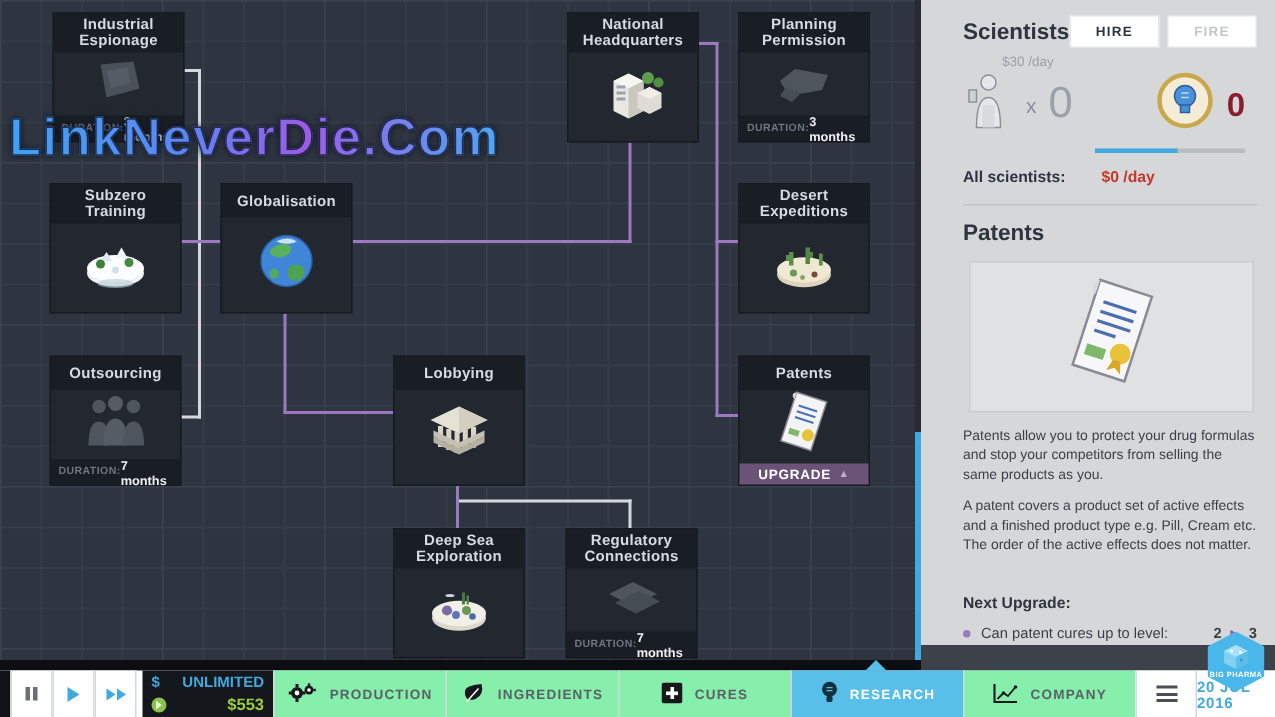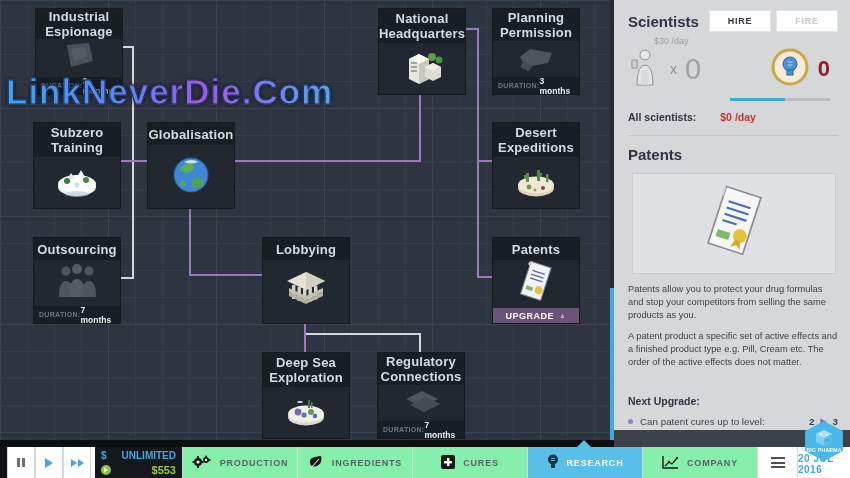--- a/index.html
+++ b/index.html
@@ -12,21 +12,21 @@
        background-color:#2e3540;
        background-image:
          linear-gradient(#3a4350 1px,transparent 1px),
          linear-gradient(90deg,#3a4350 1px,transparent 1px),
          linear-gradient(#343c48 1px,transparent 1px),
          linear-gradient(90deg,#343c48 1px,transparent 1px);
        background-size:108px 108px,108px 108px,27px 27px,27px 27px;}
 
   .node{position:absolute;width:88px;height:87px;background:#232830;
         border:1px solid #161a20;display:flex;flex-direction:column;}
-  .node-title{background:#191d24;color:#d6dbe2;font-size:13px;font-weight:bold;
+  .node-title{background:#191d24;color:#d6dbe2;font-size:10px;font-weight:bold;
         min-height:22px;display:flex;align-items:center;justify-content:center;
         text-align:center;padding:2px 3px;letter-spacing:.2px;}
   .node-body{flex:1;display:flex;align-items:center;justify-content:center;}
   .node-foot{background:#191d24;height:17px;display:flex;align-items:center;
         justify-content:space-between;padding:0 5px;}
   .node-foot .dlabel{color:#6f7680;font-size:7px;font-weight:bold;letter-spacing:.3px;}
   .node-foot .dvalue{color:#eef0f3;font-size:8.5px;font-weight:bold;}
   .node-upgrade{background:#6b5377;height:17px;display:flex;align-items:center;
         justify-content:center;gap:5px;color:#fff;font-size:9px;font-weight:bold;
         letter-spacing:.5px;cursor:pointer;}
@@ -41,21 +41,21 @@
         background:linear-gradient(90deg,#3fa2f7 0%,#5d86f2 35%,#9a5ce8 60%,#4fa6f5 100%);
         -webkit-background-clip:text;background-clip:text;color:transparent;
         -webkit-text-stroke:1px rgba(18,26,44,.85);
         filter:drop-shadow(0 0 2px rgba(10,16,30,.9));z-index:5;}
 
   
   #sidebar{position:absolute;left:614px;top:0;width:236px;height:430px;
         background:#d6d7d9;color:#2e3440;}
   #sidebar-edge{position:absolute;left:610px;top:0;width:4px;height:447px;background:#262b33;}
   #sidebar-thumb{position:absolute;left:610px;top:288px;width:4px;height:159px;background:#3fa9e0;}
-  .sb-pad{padding:10px 12px 0 14px;}
+  .sb-pad{padding:10px 12px 0 28px;}
   .sb-h{font-size:15px;font-weight:bold;color:#2e3440;}
   .head-row{display:flex;align-items:center;}
   .btn{background:#fff;border:1px solid #e3e4e6;font-size:9px;font-weight:bold;
        letter-spacing:.8px;padding:5px 0;width:62px;text-align:center;cursor:pointer;}
   .btn.hire{margin-left:auto;color:#2e3440;}
   .btn.fire{margin-left:5px;color:#c3c6ca;}
   .rate{color:#9aa0a8;font-size:9px;margin:4px 0 0 26px;}
   .sci-row{display:flex;align-items:center;margin-top:2px;}
   .times{color:#8b9099;font-size:14px;margin:0 8px 0 10px;}
   .big0{color:#9aa1a9;font-size:29px;font-weight:400;}
@@ -398,21 +398,21 @@
               <line x1="13" y1="20" x2="27" y2="20" stroke="#4a6fb0" stroke-width="1.3"></line>
               <line x1="13" y1="24" x2="22" y2="24" stroke="#4a6fb0" stroke-width="1.3"></line>
               <rect x="12" y="30" width="8" height="4.5" fill="#7fb86a"></rect>
               <circle cx="26" cy="30" r="4.2" fill="#e8c33a"></circle>
               <path d="M24 33 l-1.5 5 3-2 3 2 -1.5-5z" fill="#d8a828"></path>
             </g>
           </svg>
         </span>
       </div>
       <div class="para">Patents allow you to protect your drug formulas and stop your competitors from selling the same products as you.</div>
-      <div class="para">A patent product a specific set of active effects and a finished product type e.g. Pill, Cream etc. The order of the active effects does not matter.</div>
+      <div class="para">A patent covers a product set of active effects and a finished product type e.g. Pill, Cream etc. The order of the active effects does not matter.</div>
       <div class="nu-h">Next Upgrade:</div>
       <div class="nu-row">
         <span class="nu-dot"></span>
         <span>Can patent cures up to level:</span>
         <span class="nu-vals">
           <span>2</span>
           <span class="nu-arrow">▶</span>
           <span>3</span>
         </span>
       </div>

